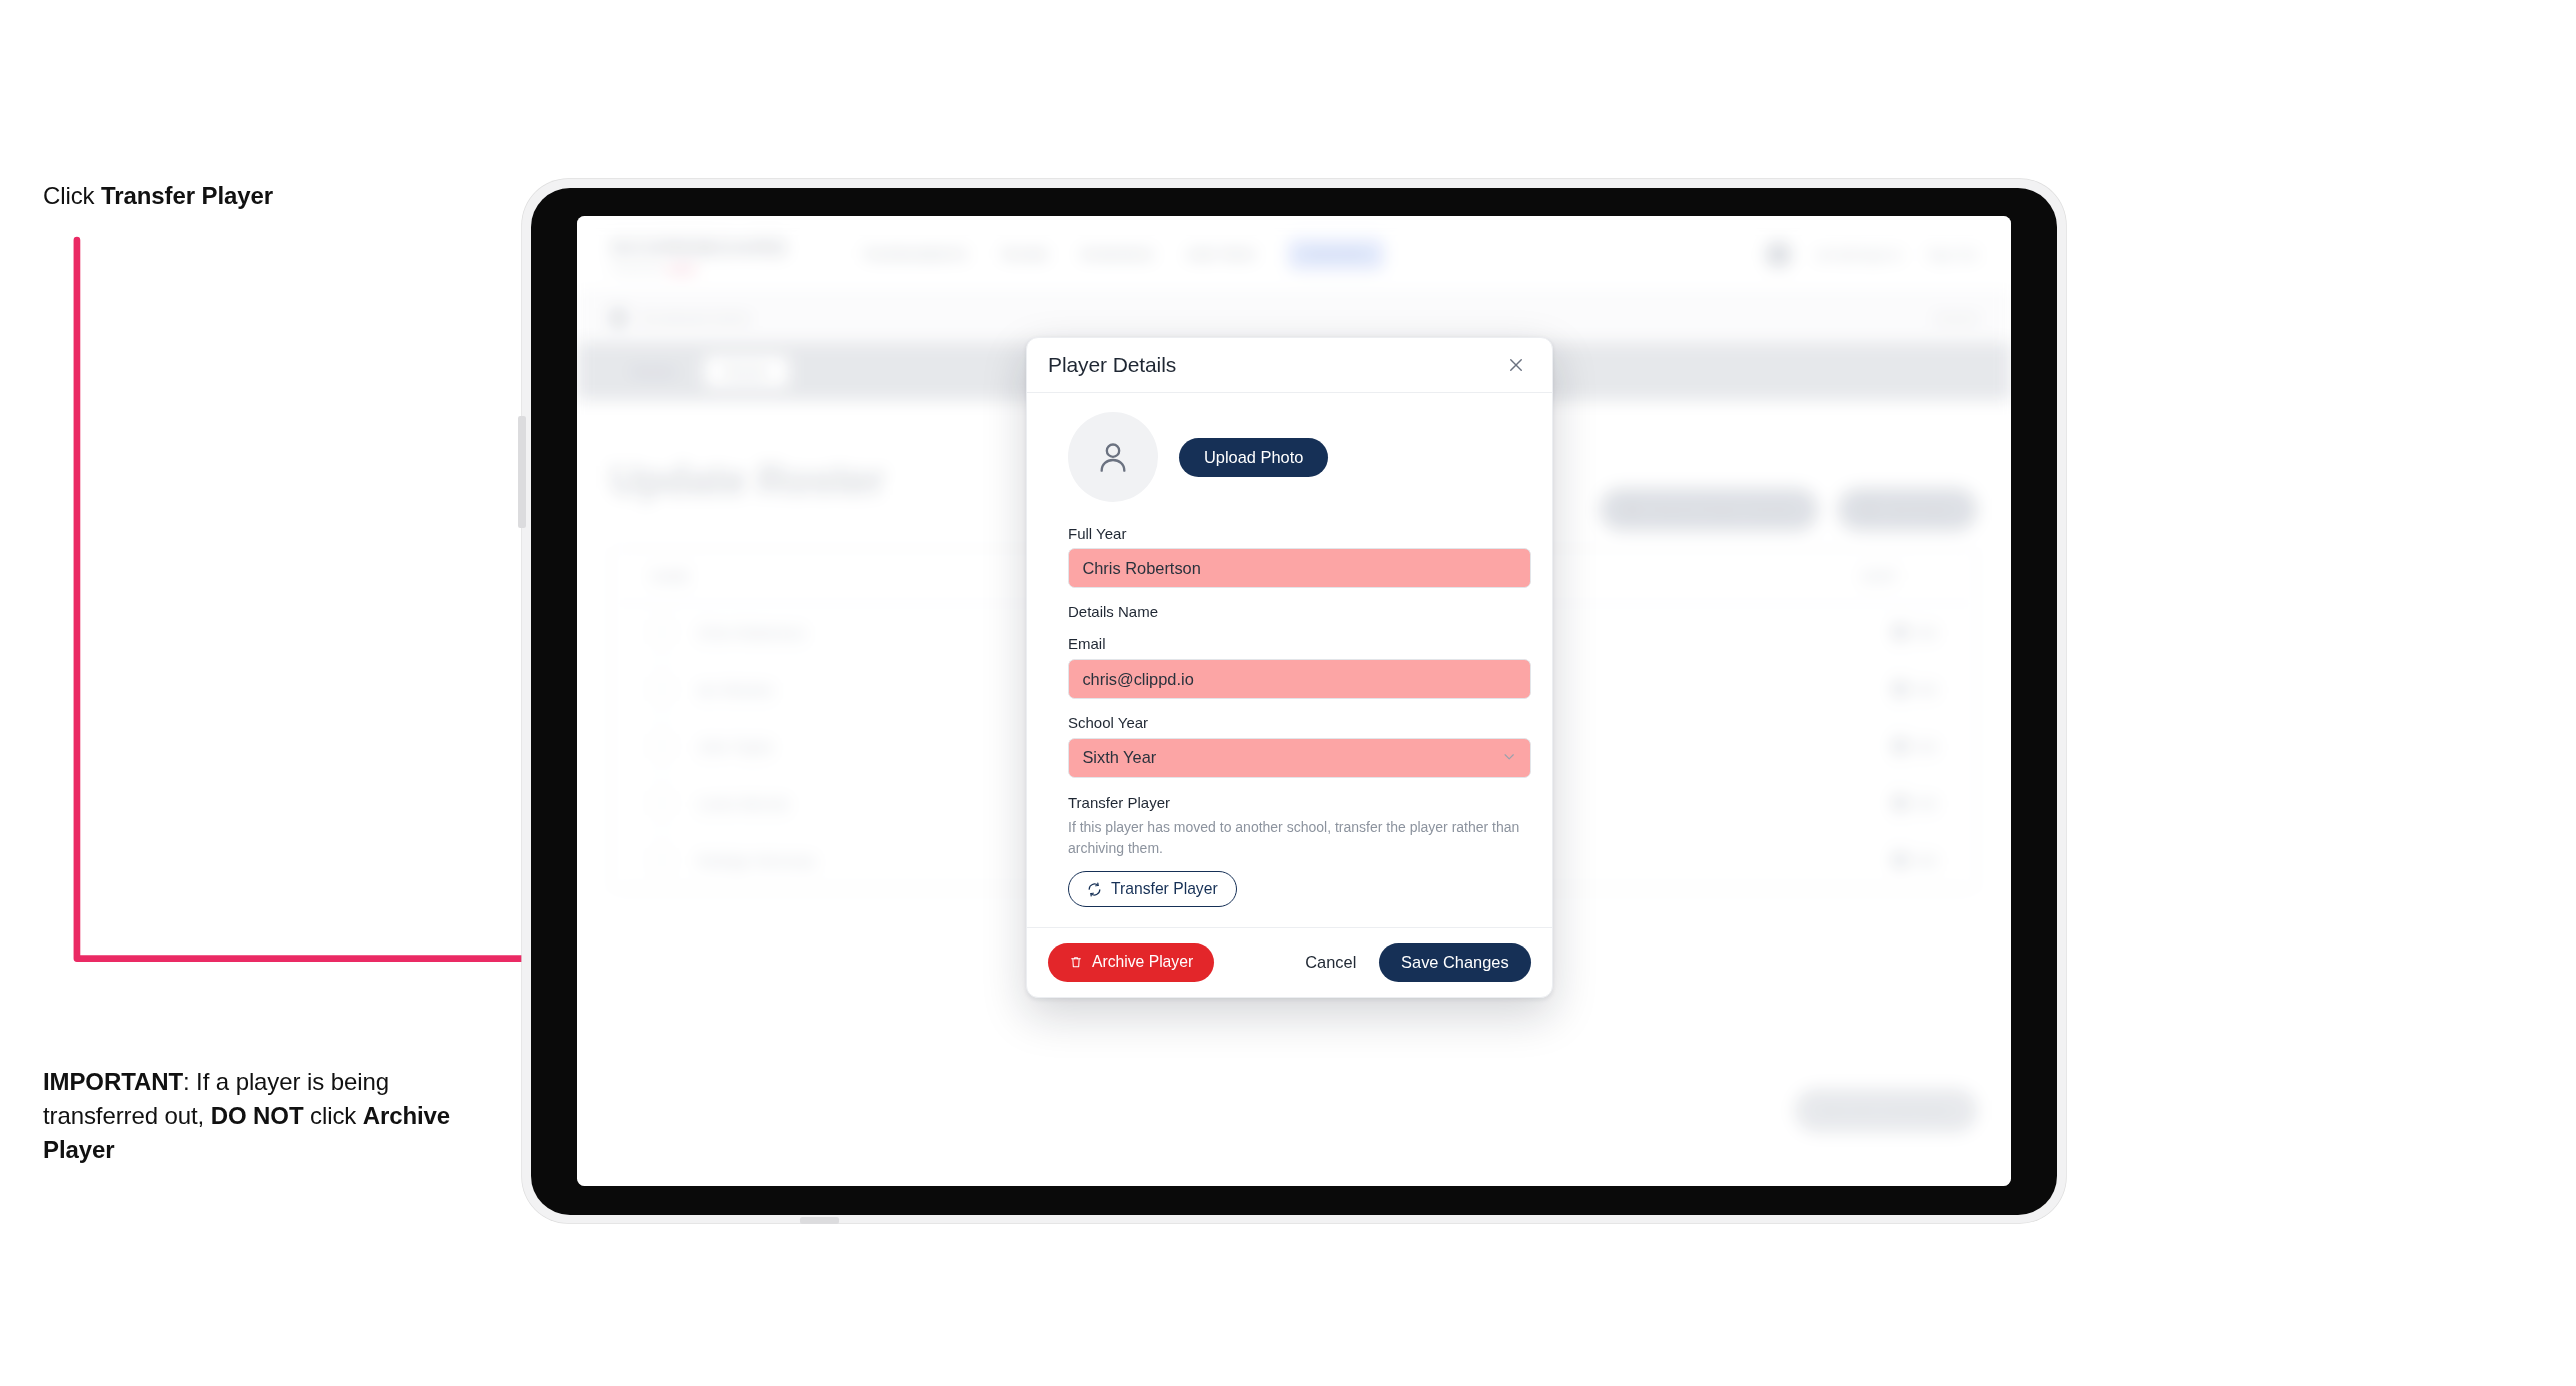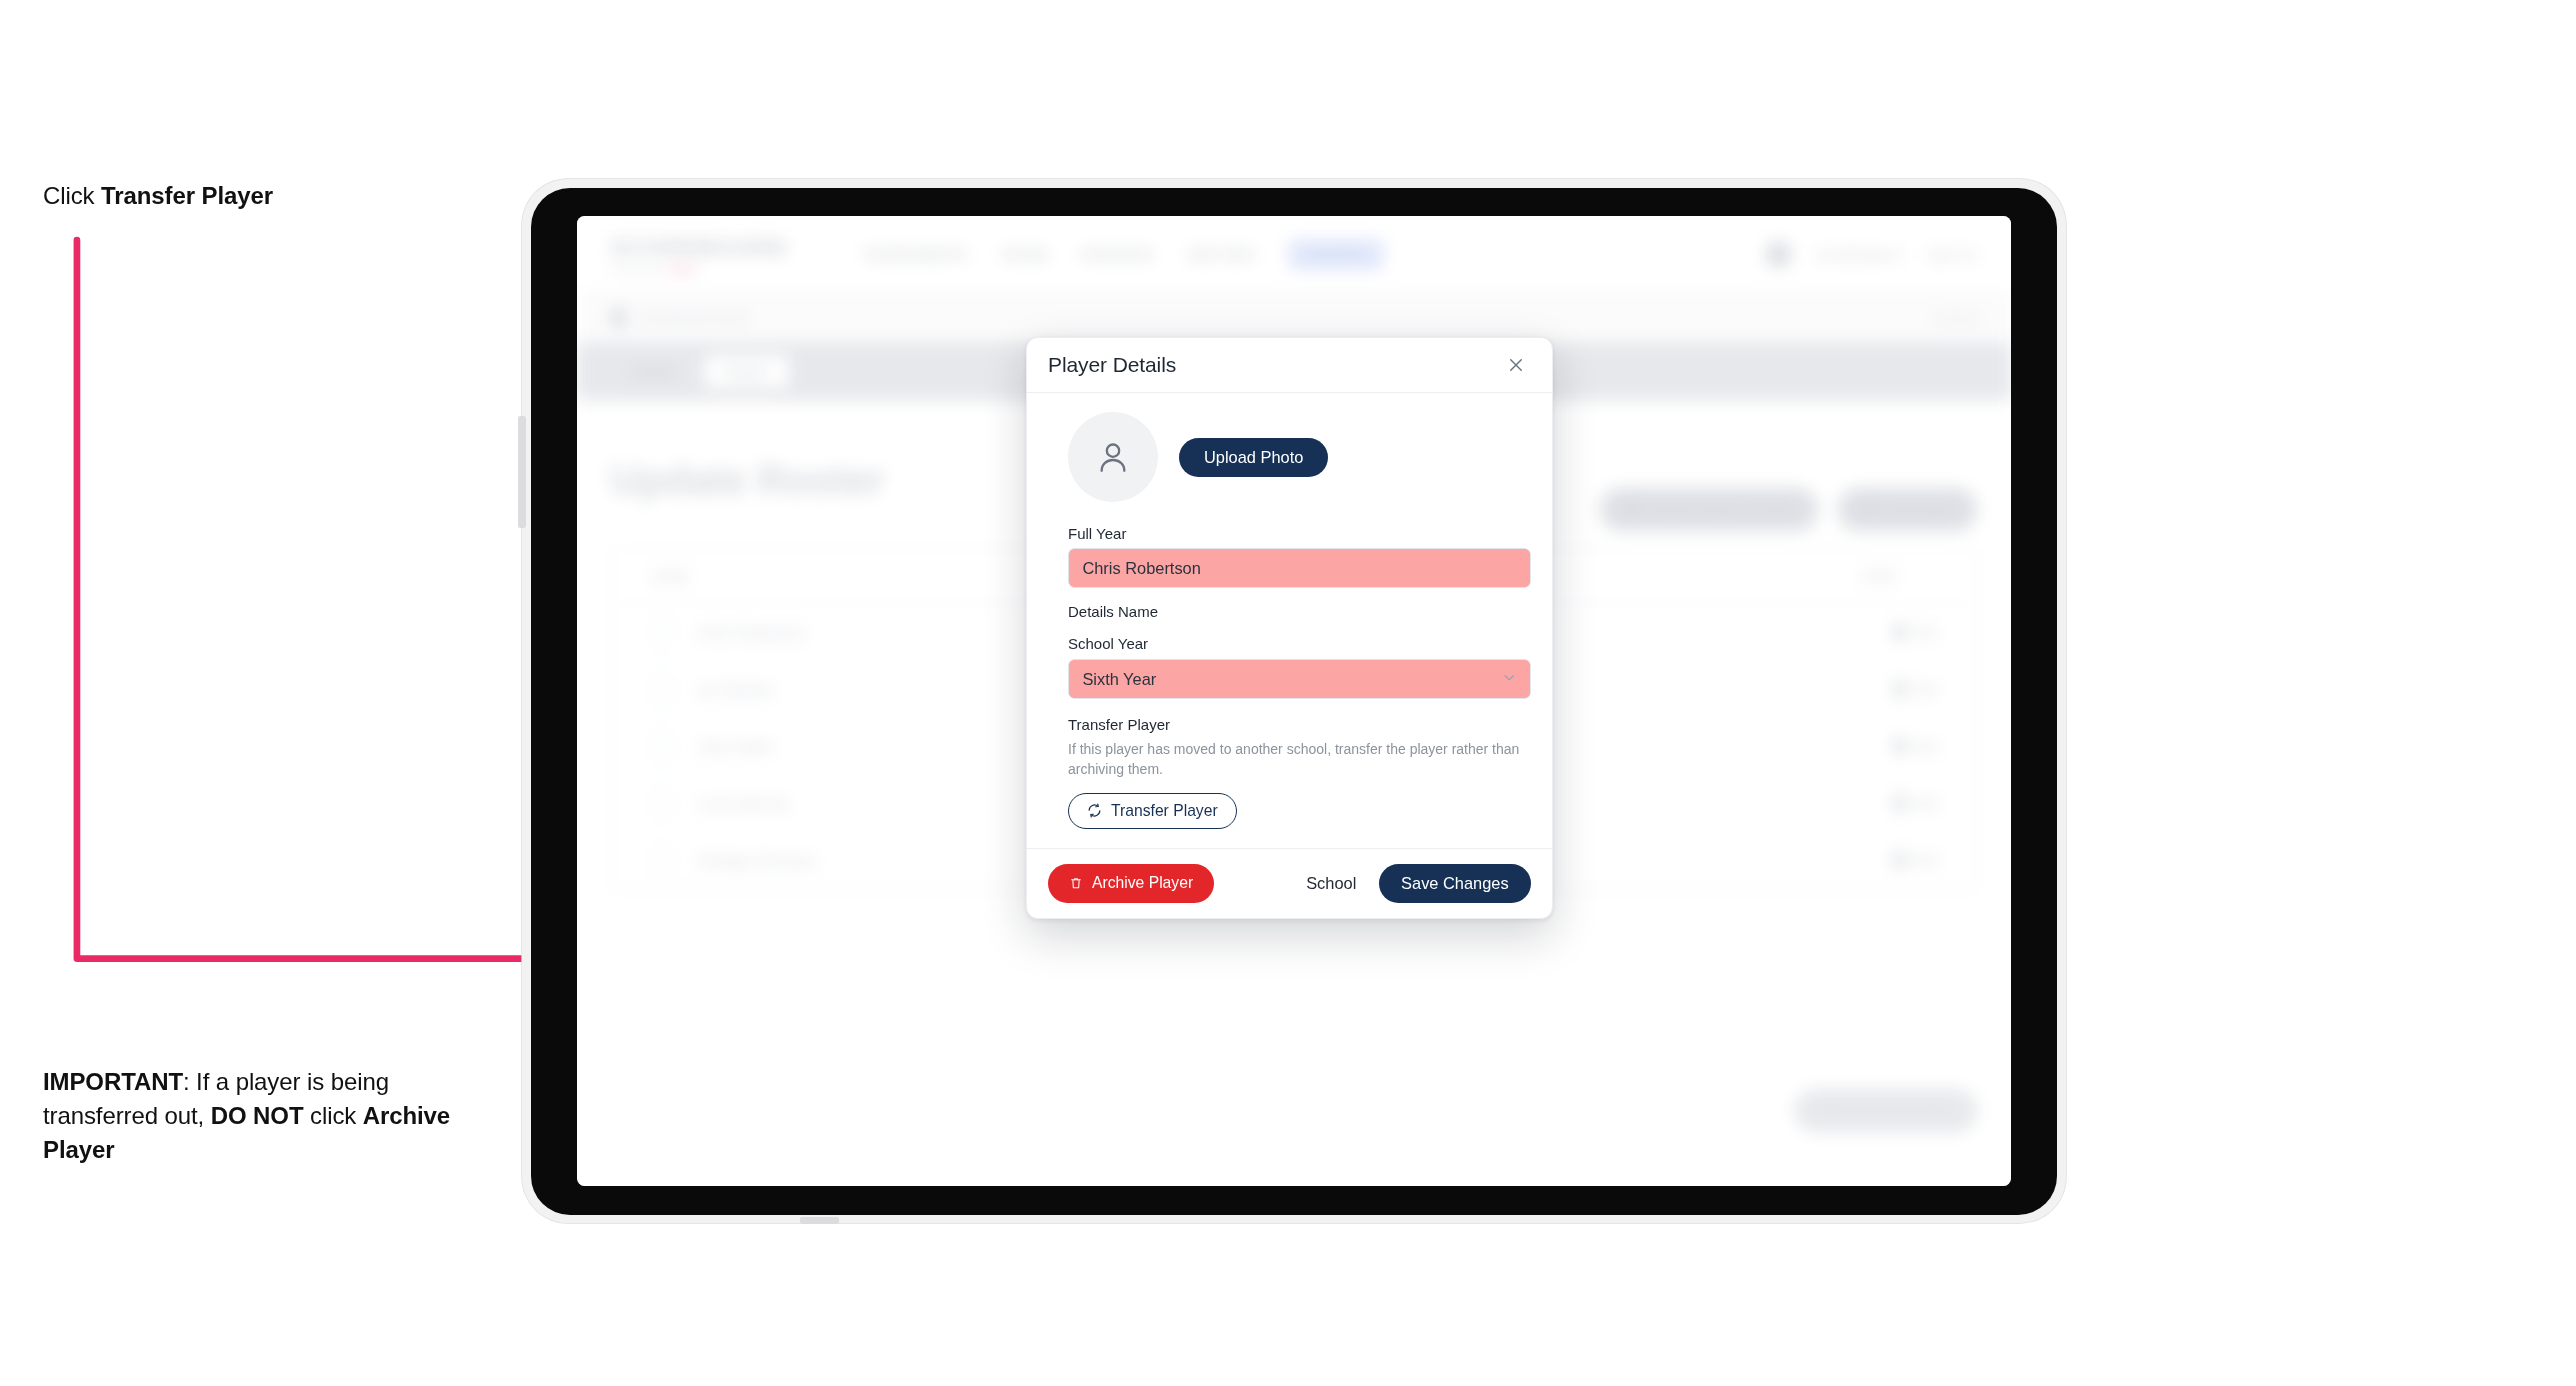--- a/index.html
+++ b/index.html
@@ -381,20 +381,24 @@
 
       <div class="field">
         <label class="field-label">Full Year</label>
         <input class="field-input" type="text" value="Chris Robertson" style="">
       </div>
 
       <div class="field">
         <label class="field-label">Details Name</label>
       </div>
 
+      <div class="field">
+        <label class="field-label">Email</label>
+        <input class="field-input" type="text" value="chris@clippd.io" style="">
+      </div>
 
       <div class="field">
         <label class="field-label">School Year</label>
         <div class="select-wrap">
           <input class="field-input" type="text" readonly="" value="Sixth Year" style="">
           <span class="chev">
             <svg width="16.4" height="16.4" viewBox="0 0 24 24" fill="none" stroke="#9aa1ac" stroke-width="1.8" stroke-linecap="round" stroke-linejoin="round">
               <path d="M6 9.5 L12 15.5 L18 9.5"></path>
             </svg>
           </span>
@@ -423,20 +427,20 @@
         <span style="display:flex;">
           <svg width="14" height="14" viewBox="0 0 24 24" fill="none" stroke="#ffffff" stroke-width="1.8" stroke-linecap="round" stroke-linejoin="round">
             <path d="M4.5 6.5 H19.5"></path>
             <path d="M9.5 6.5 V4.6 H14.5 V6.5"></path>
             <path d="M6.6 6.5 L7.4 20.2 H16.6 L17.4 6.5"></path>
           </svg>
         </span>
         <span>Archive Player</span>
       </button>
       <div id="footer-right">
-        <button id="cancel-btn">School</button>
+        <button id="cancel-btn">Cancel</button>
         <button id="save-btn">Save Changes</button>
       </div>
     </div>
   </div>
 
 </div>
 
 
 </body></html>

